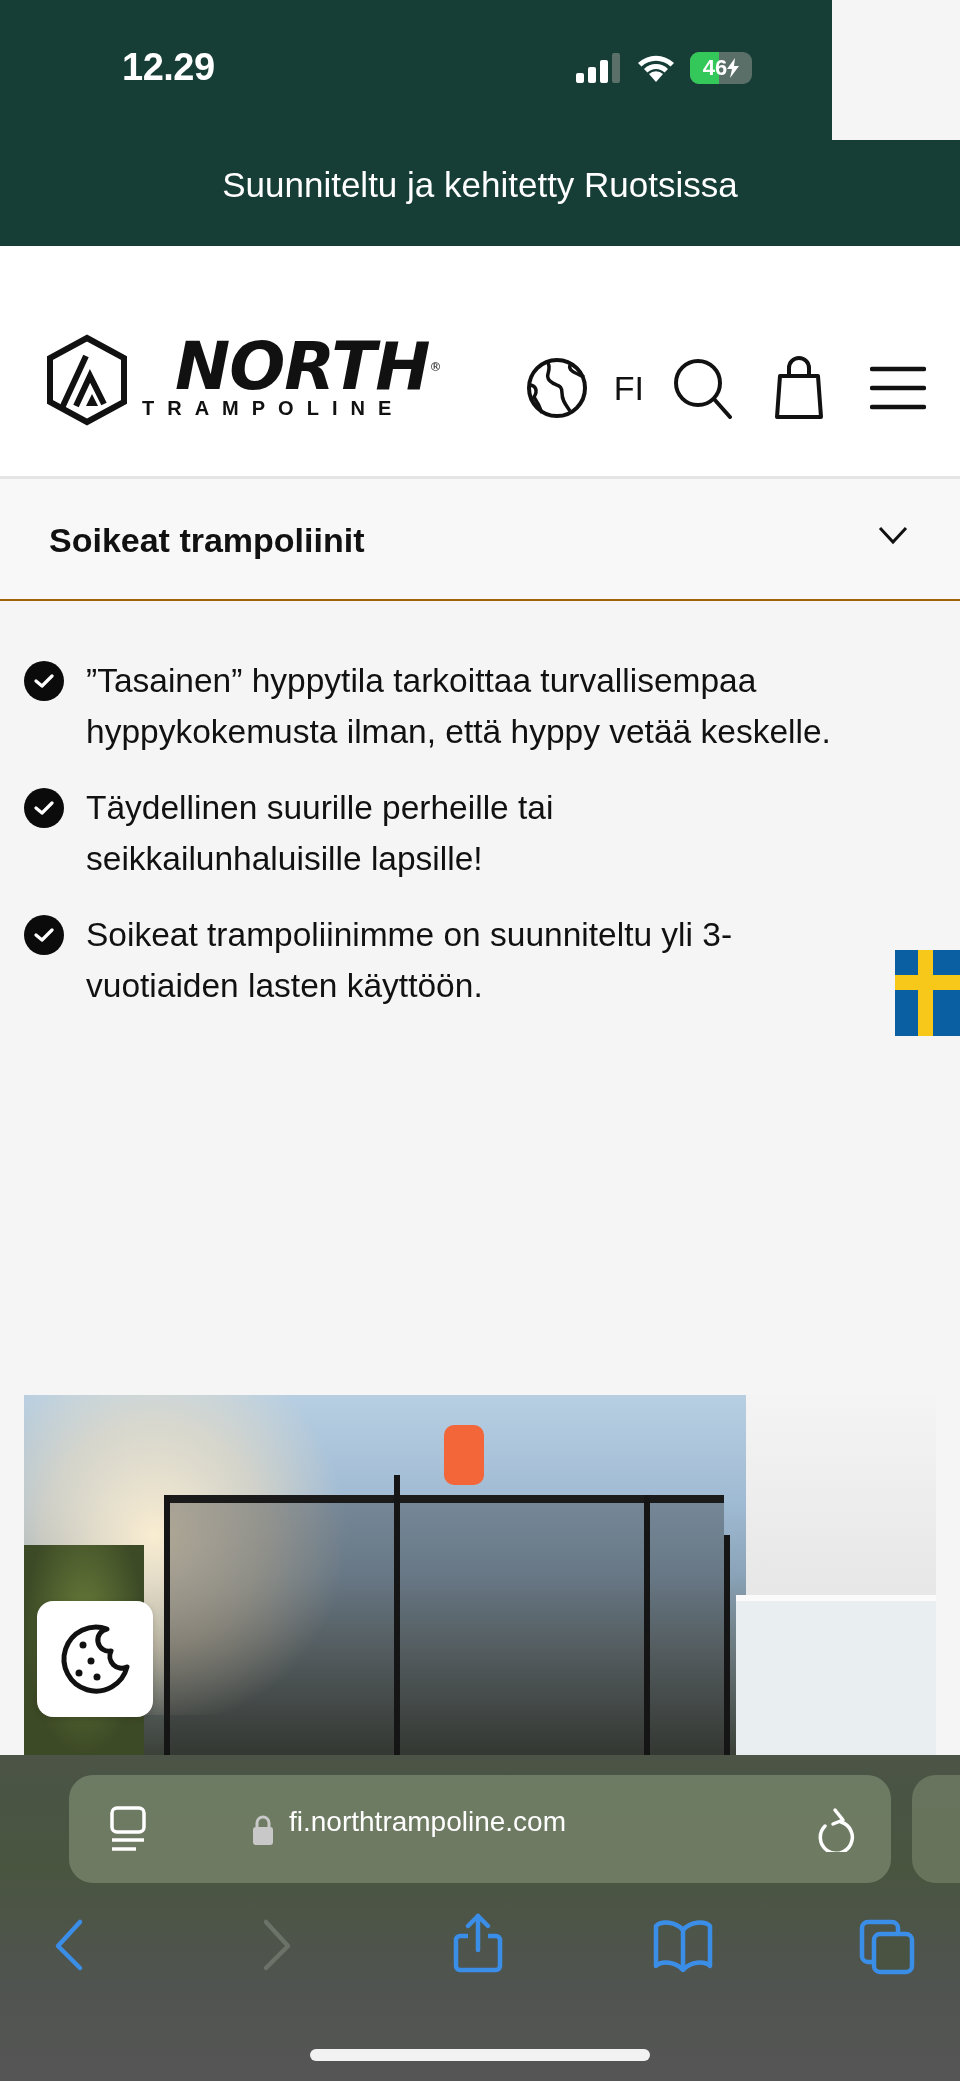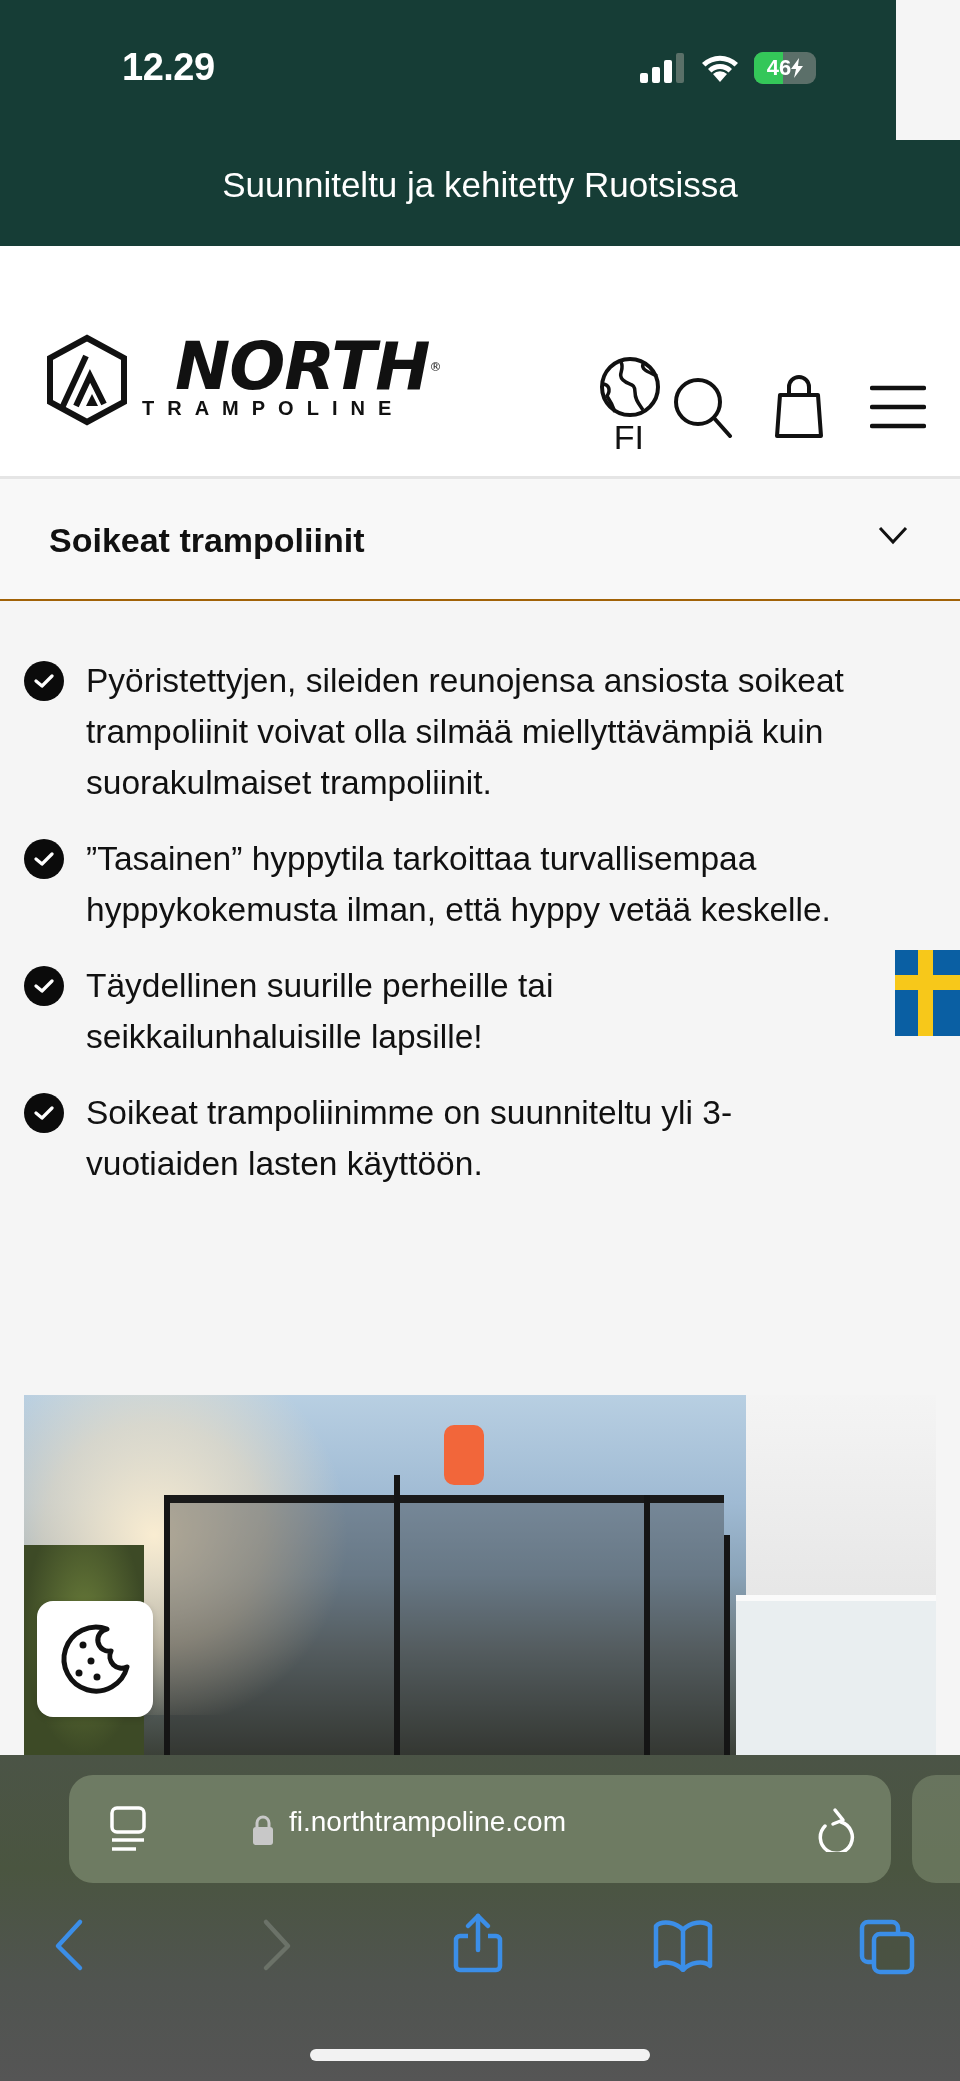--- a/index.html
+++ b/index.html
@@ -1,17 +1,17 @@
 <!DOCTYPE html>
 <html><head>
 <meta charset="utf-8">
 <style>
   html, body { margin:0; padding:0; }
   body { width:960px; height:2081px; overflow:hidden; position:relative; background:#f5f5f5; font-family:"Liberation Sans", sans-serif; color:#111; }
-  .status-bar { position:absolute; left:0; top:0; width:896px; height:140px; background:#163d36; color:#fff; }
+  .status-bar { position:absolute; left:0; top:0; width:832px; height:140px; background:#163d36; color:#fff; }
   .status-time { position:absolute; left:122px; top:46px; font-size:38px; font-weight:700; letter-spacing:-0.5px; }
   .status-icons { position:absolute; right:80px; top:52px; display:flex; align-items:center; gap:14px; }
   .battery { width:62px; height:32px; border-radius:9px; background:#5b6f69; position:relative; overflow:hidden; display:flex; align-items:center; justify-content:center; font-size:22px; font-weight:700; color:#fff; }
   .battery .fill { position:absolute; left:0; top:0; bottom:0; width:46%; background:#34c759; }
   .battery span { position:relative; }
   .promo-bar { position:absolute; left:0; top:140px; width:960px; height:106px; background:#163d36; color:#fff; font-size:35px; text-align:center; line-height:106px; box-sizing:border-box; padding-bottom:12px; line-height:90px; }
   .header { position:absolute; left:0; top:246px; width:960px; height:230px; background:#fff; border-bottom:3px solid #e5e5e5; }
   .logo { position:absolute; left:46px; top:88px; display:flex; align-items:center; }
   .logo-word { margin-left:10px; }
   .logo-north { font-size:66px; font-weight:900; font-style:italic; letter-spacing:-1px; line-height:56px; font-family:"DejaVu Sans", sans-serif;margin-left:37px; }
@@ -88,21 +88,21 @@
       <path d="M16 74 L40 22" stroke="#111" stroke-width="6"></path>
       <path d="M30 72 L44 42 L58 70" fill="none" stroke="#111" stroke-width="6"></path>
       <path d="M40 72 L46 60 L52 72 Z" fill="#111"></path>
     </svg>
     <div class="logo-word">
       <div class="logo-north"><span>NORTH</span><sup>®</sup></div>
       <div class="logo-tramp">TRAMPOLINE</div>
     </div>
   </div>
   <div class="header-icons">
-    <div class="hicon" style="display:flex;align-items:center;flex-direction:column;">
+    <div class="hicon" style="display:flex;align-items:center;">
       <svg width="62" height="62" viewBox="0 0 62 62">
         <circle cx="31" cy="31" r="28" fill="none" stroke="#111" stroke-width="4"></circle>
         <path d="M22 6 C26 14 18 18 24 24 C30 30 36 26 36 36 C36 44 40 48 44 54" fill="none" stroke="#111" stroke-width="3.5"></path>
         <path d="M3 28 C10 28 12 34 8 40 C12 46 14 50 16 56" fill="none" stroke="#111" stroke-width="3.5"></path>
         <path d="M44 8 C42 14 50 16 58 20" fill="none" stroke="#111" stroke-width="3.5"></path>
       </svg>
       <span class="lang">FI</span>
     </div>
     <div class="hicon" style="margin-right:40px;">
       <svg width="62" height="62" viewBox="0 0 62 62">
@@ -127,28 +127,20 @@
 </div>
 
 <div class="accordion">
   <div class="accordion-title">Soikeat trampoliinit</div>
   <svg class="accordion-chevron" width="30" height="20" viewBox="0 0 30 20">
     <path d="M2 3 L15 17 L28 3" fill="none" stroke="#111" stroke-width="3"></path>
   </svg>
 </div>
 
 <ul class="features">
-  <li>
-    <span class="check">
-        <svg width="20" height="16" viewBox="0 0 20 16">
-          <path d="M2 8 L8 13 L18 3" fill="none" stroke="#fff" stroke-width="3.2" stroke-linecap="round" stroke-linejoin="round"></path>
-        </svg>
-      </span>
-    <span class="feature-text" style="width:820px">Pyöristettyjen, sileiden reunojensa ansiosta soikeat trampoliinit voivat olla silmää miellyttävämpiä kuin suorakulmaiset trampoliinit.</span>
-  </li>
   <li>
     <span class="check">
         <svg width="20" height="16" viewBox="0 0 20 16">
           <path d="M2 8 L8 13 L18 3" fill="none" stroke="#fff" stroke-width="3.2" stroke-linecap="round" stroke-linejoin="round"></path>
         </svg>
       </span>
     <span class="feature-text" style="width:790px">”Tasainen” hyppytila tarkoittaa turvallisempaa hyppykokemusta ilman, että hyppy vetää keskelle.</span>
   </li>
   <li>
     <span class="check">

